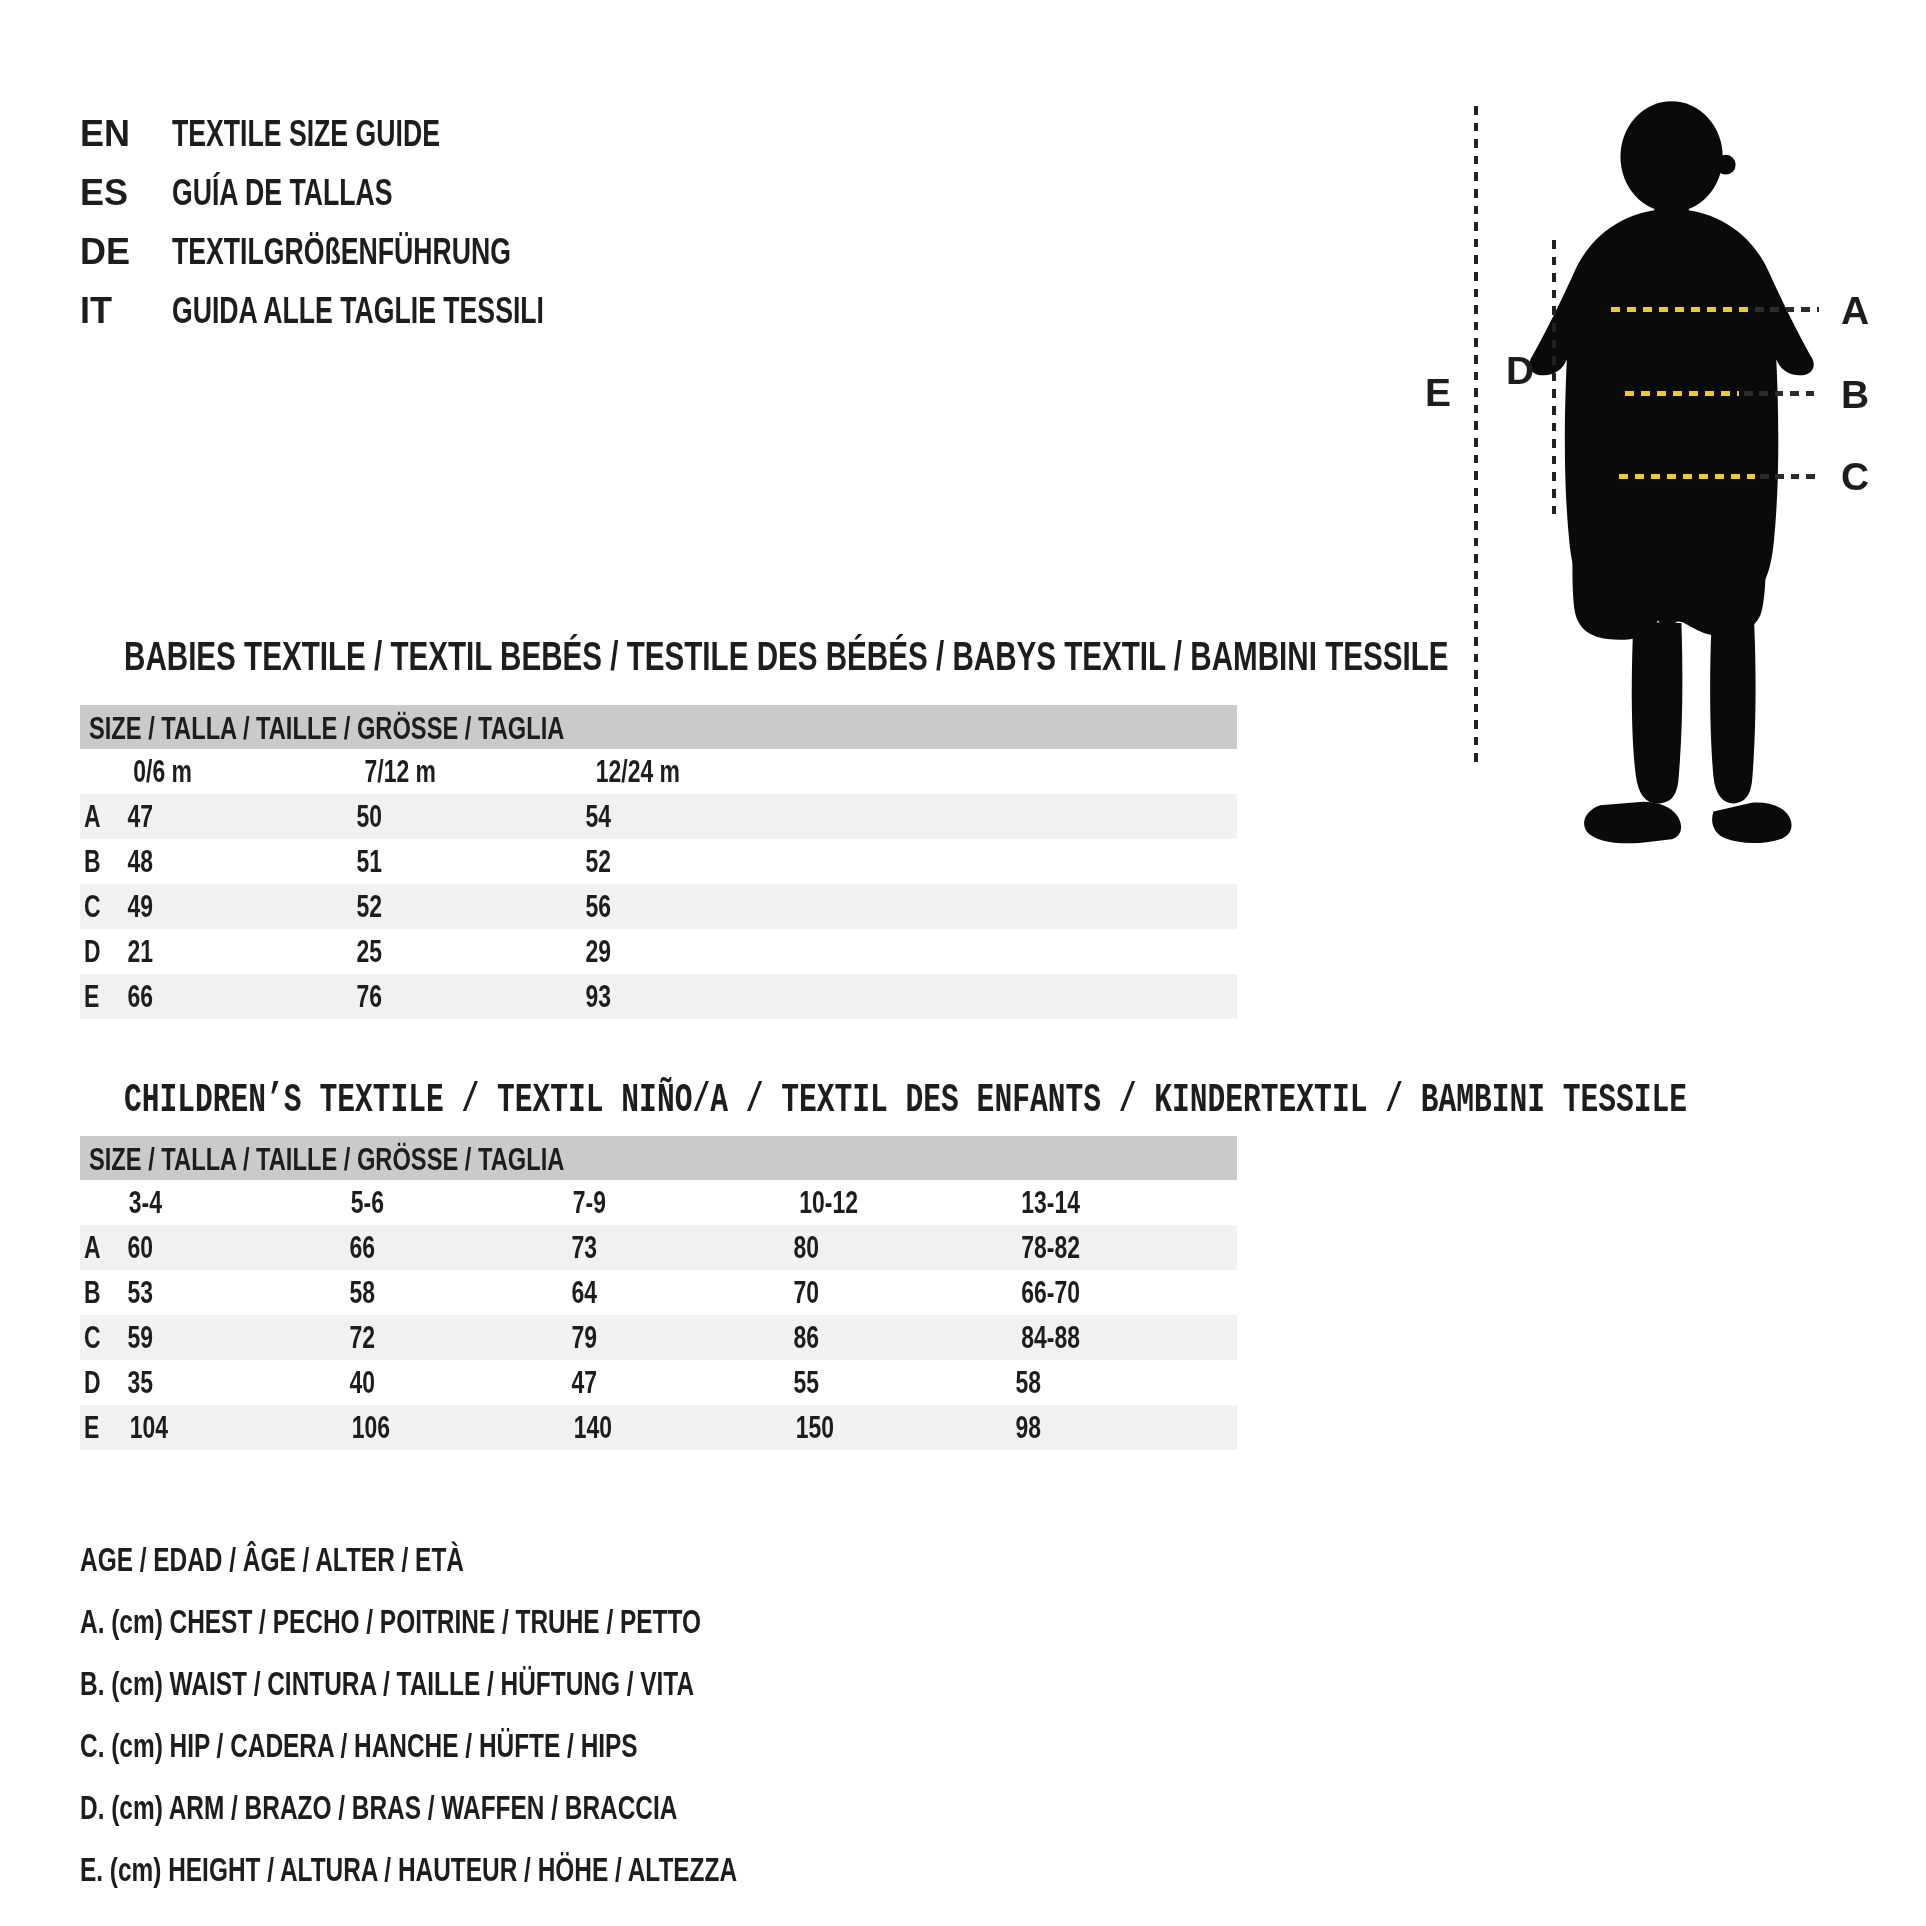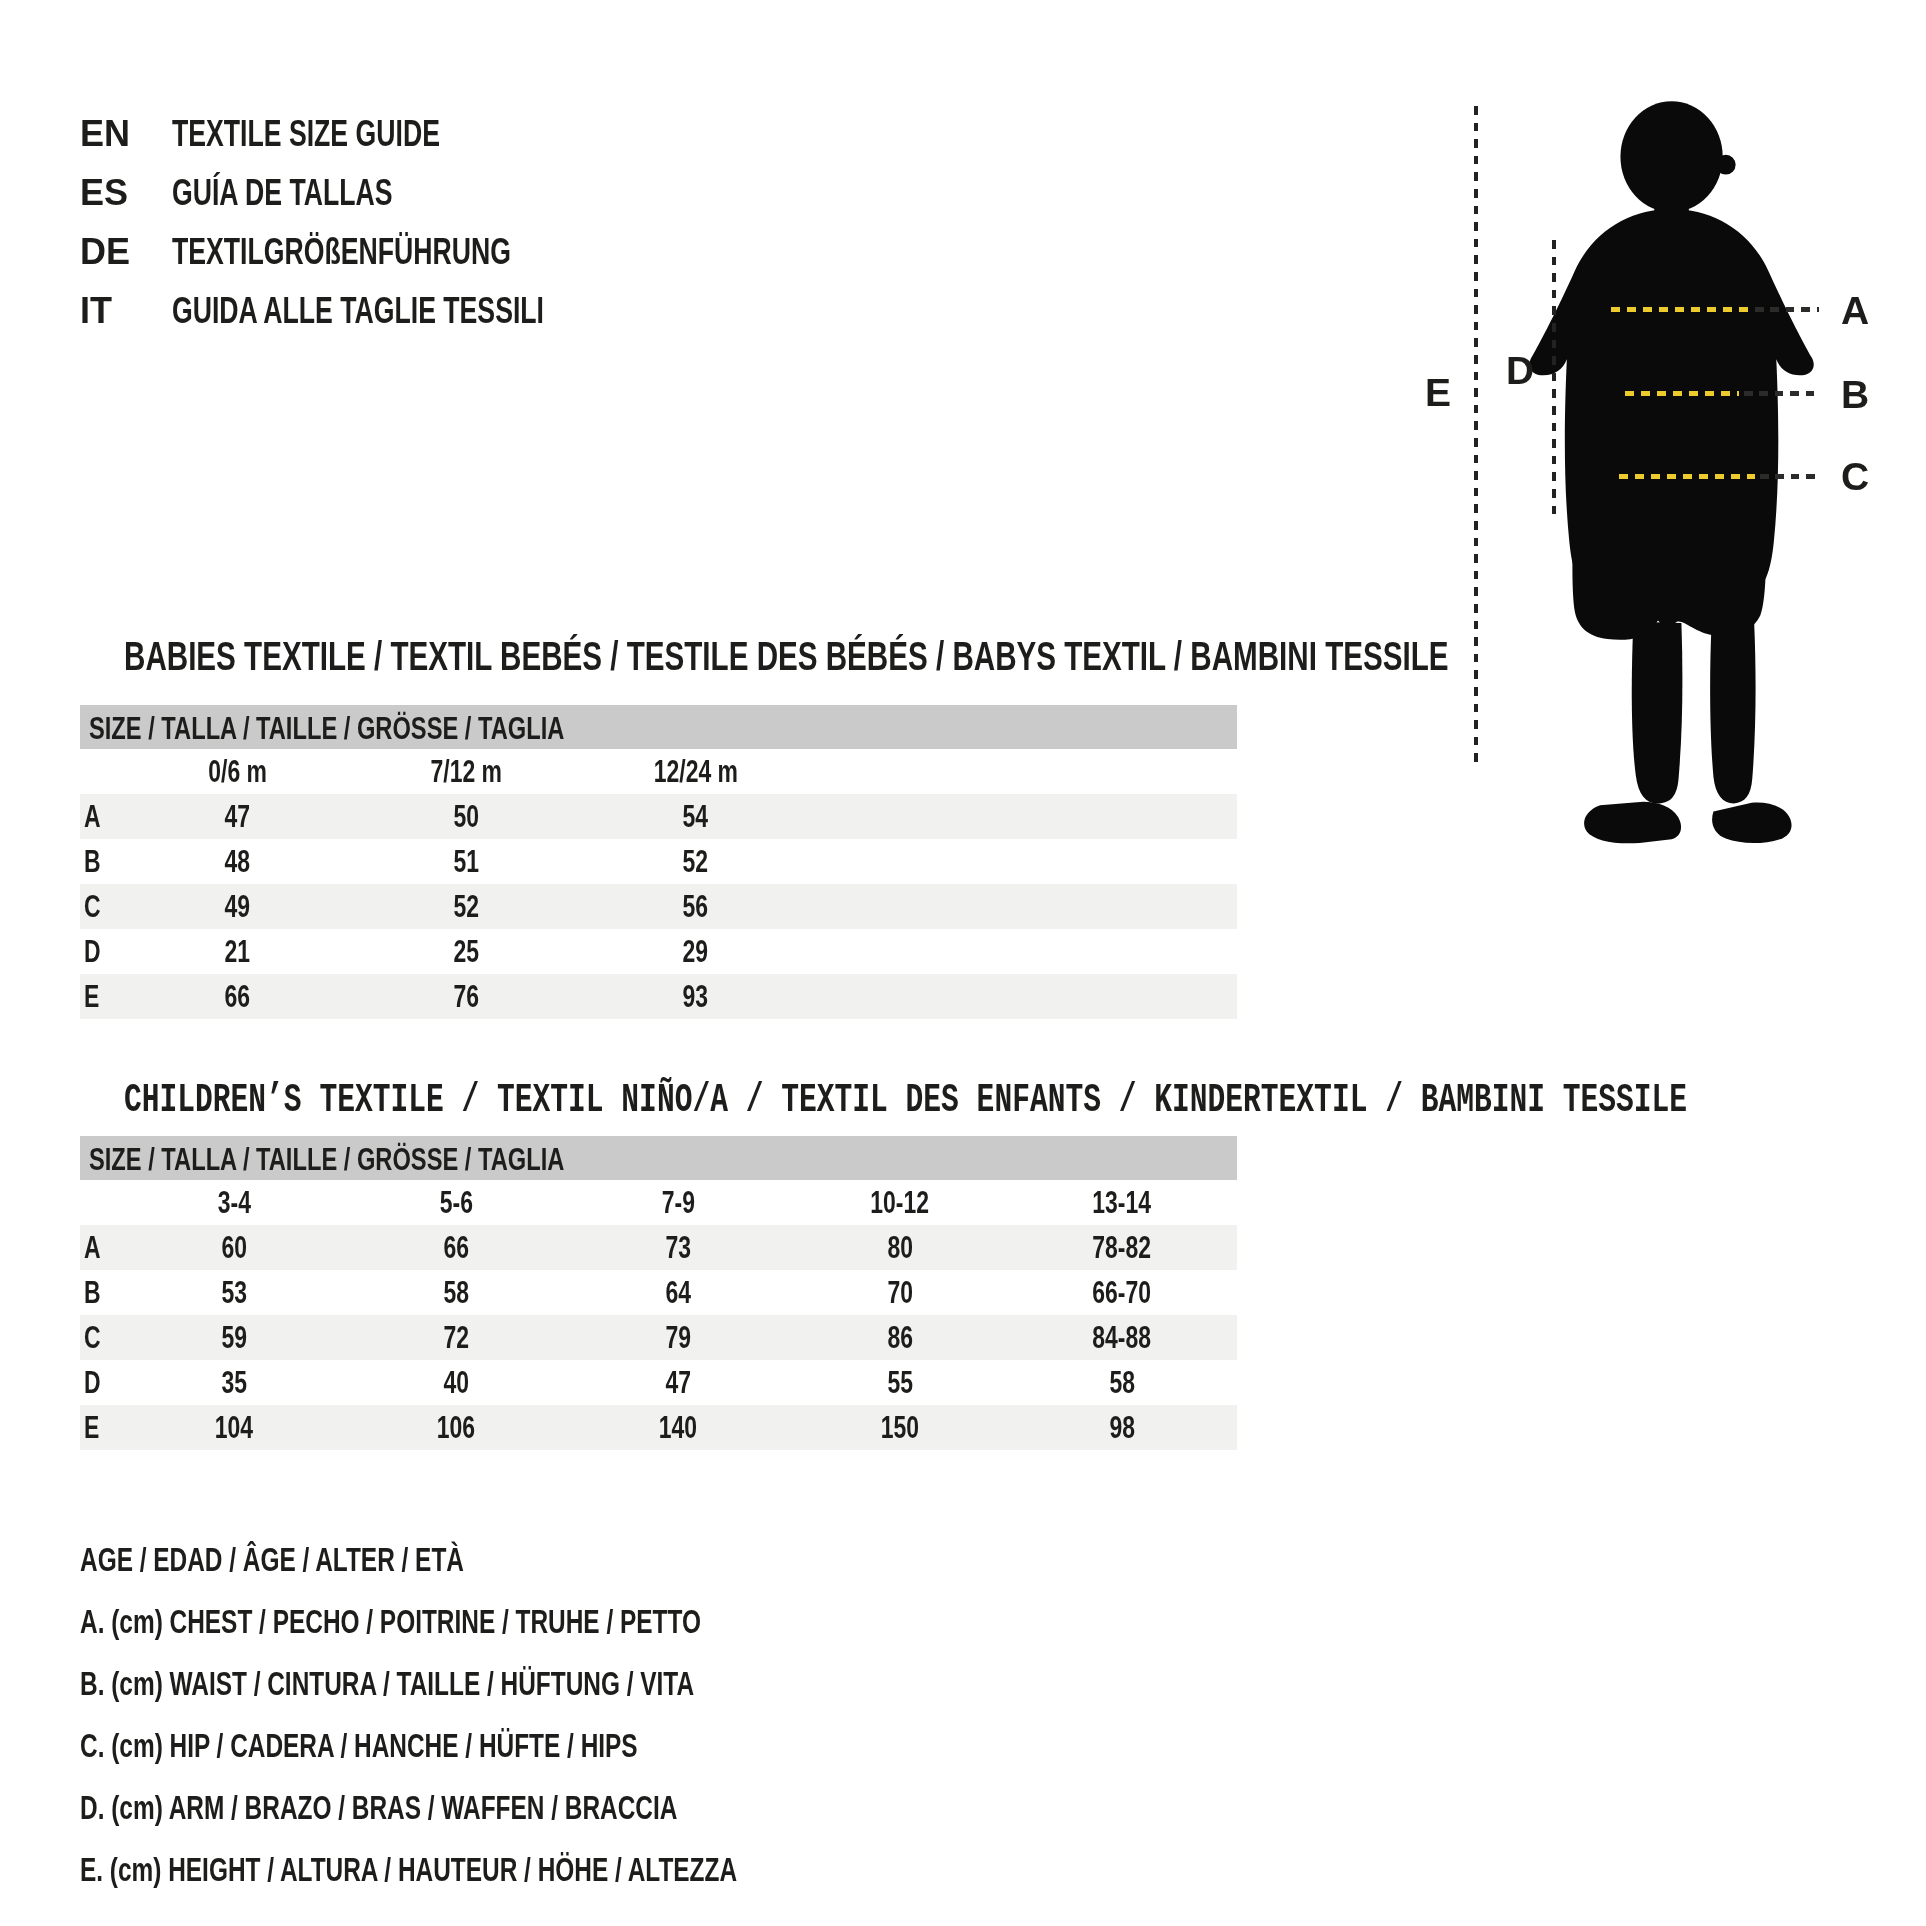--- a/index.html
+++ b/index.html
@@ -22,21 +22,21 @@
 
   
   .size-table{position:absolute;left:80px;width:1157px;}
   #babies-table{top:705px;}
   #children-table{top:1136px;}
   .size-bar{height:44px;background:#cacaca;font-size:32px;font-weight:700;line-height:46px;
             padding-left:9px;box-sizing:border-box;}
   .cols-row,.data-row{display:grid;height:45px;align-items:center;font-size:31px;font-weight:700;}
   #babies-table .cols-row,#babies-table .data-row{grid-template-columns:43px 229px 229px 229px 1fr;}
   #children-table .cols-row,#children-table .data-row{grid-template-columns:43px 222px 222px 222px 222px 222px 1fr;}
-  .cell{text-align:center;}
+  .cell{text-align:left;}
   .row-label{padding-left:3.7px;}
   .data-row.alt{background:#f1f1f0;}
 
   
   #legend{position:absolute;left:80px;top:1517px;}
   .legend-line{height:62px;display:flex;align-items:flex-end;font-size:33px;font-weight:700;}
 
   
   #silhouette-svg{position:absolute;left:1510px;top:92px;width:333px;height:770px;}
   .vline{position:absolute;width:4.3px;

